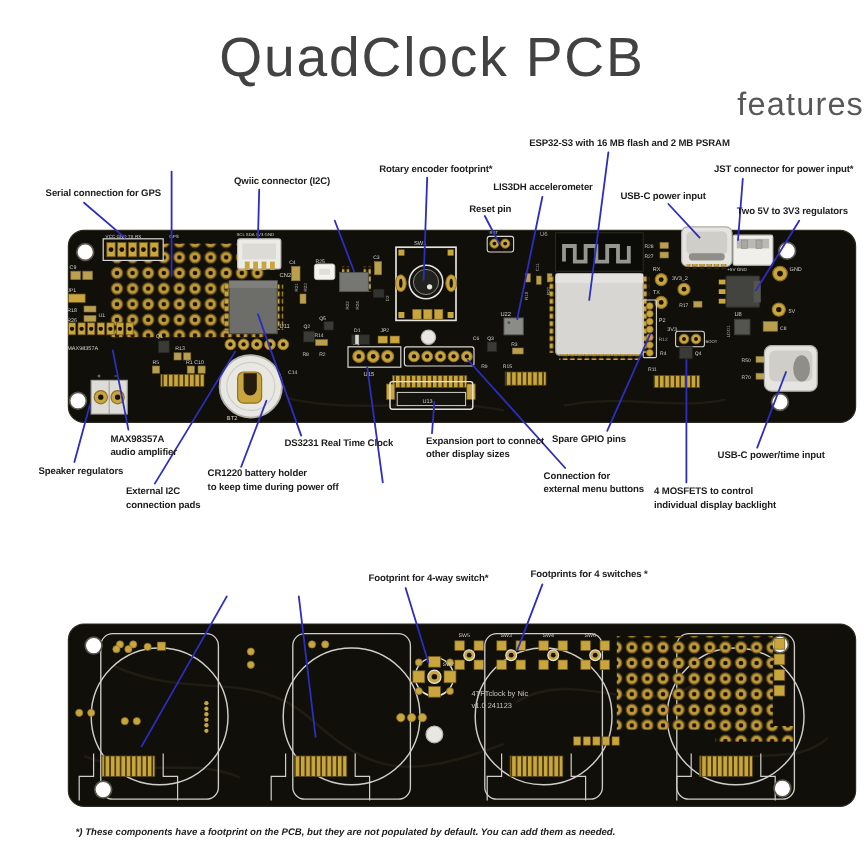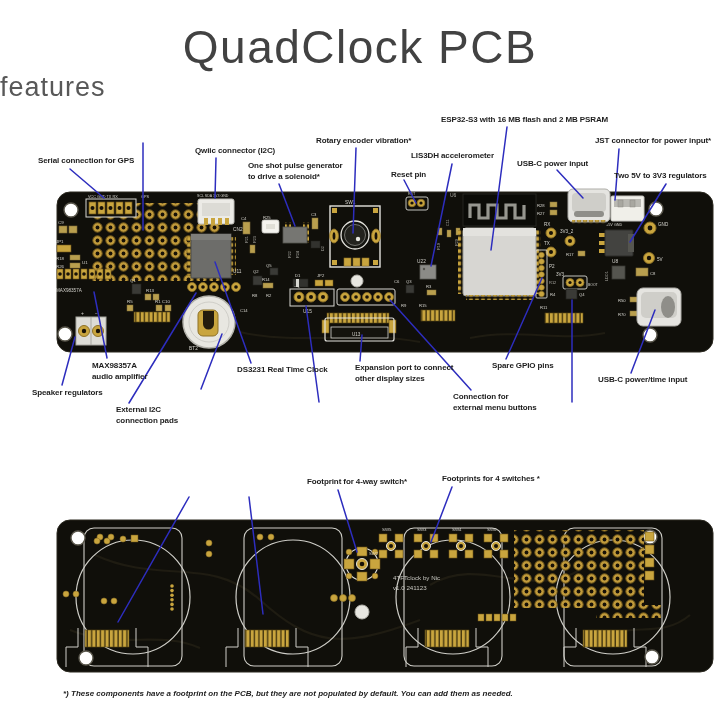--- a/index.html
+++ b/index.html
@@ -1,20 +1,20 @@
 <!DOCTYPE html>
 <html><head>
 <meta charset="utf-8">
 <style>
   html,body{margin:0;padding:0;background:#ffffff;}
   .page{position:relative;width:720px;height:720px;background:#fff;overflow:hidden;
         font-family:"Liberation Sans",sans-serif;}
   .title{position:absolute;top:24px;left:0;width:720px;text-align:center;
          font-size:46px;font-weight:100;letter-spacing:1.5px;color:#424242;line-height:1;}
-  .subtitle{position:absolute;top:74px;left:0;width:720px;text-align:left;
+  .subtitle{position:absolute;top:74px;left:0;width:720px;text-align:right;
             font-size:27px;font-weight:100;letter-spacing:1px;color:#585858;line-height:1;}
   .callout{position:absolute;font-size:8px;font-weight:700;color:#1c1c1c;
            line-height:1.4;white-space:pre-line;letter-spacing:-0.1px;}
   .footnote{position:absolute;left:63px;top:689px;font-size:8px;font-weight:700;color:#1c1c1c;font-style:italic;}
   svg{position:absolute;left:0;top:0;}
   svg text{font-family:"Liberation Sans",sans-serif;}
   .silk{fill:#d4d3cd;}
   .silkdim{fill:#a9a8a2;}
 </style>
 </head>
@@ -560,38 +560,40 @@
       <line x1="631" y1="373" x2="655" y2="310"></line>
       <line x1="189" y1="497" x2="118" y2="622"></line>
       <line x1="249" y1="497" x2="263" y2="614"></line>
       <line x1="338" y1="490" x2="357" y2="552"></line>
       <line x1="452" y1="487" x2="431" y2="542"></line>
     </g>
   </svg>
 
   <div class="callout" style="left:38px;top:155px">Serial connection for GPS</div>
   <div class="callout" style="left:195px;top:145px">Qwiic connector (I2C)</div>
-  <div class="callout" style="left:248px;top:160px">One shot pulse generator
-to drive a solenoid*</div>
-  <div class="callout" style="left:316px;top:135px">Rotary encoder vibration*</div>
+  <div class="callout" style="left:316px;top:135px">Rotary encoder footprint*</div>
   <div class="callout" style="left:411px;top:150px">LIS3DH accelerometer</div>
   <div class="callout" style="left:391px;top:169px">Reset pin</div>
   <div class="callout" style="left:441px;top:114px">ESP32-S3 with 16 MB flash and 2 MB PSRAM</div>
   <div class="callout" style="left:517px;top:158px">USB-C power input</div>
   <div class="callout" style="left:595px;top:135px">JST connector for power input*</div>
   <div class="callout" style="left:614px;top:170px">Two 5V to 3V3 regulators</div>
   <div class="callout" style="left:92px;top:360px">MAX98357A
 audio amplifier</div>
   <div class="callout" style="left:32px;top:387px">Speaker regulators</div>
-  <div class="callout" style="left:116px;top:404px">External I2C
+  <div class="callout" style="left:105px;top:404px">External I2C
 connection pads</div>
+  <div class="callout" style="left:173px;top:389px">CR1220 battery holder
+to keep time during power off</div>
   <div class="callout" style="left:237px;top:364px">DS3231 Real Time Clock</div>
   <div class="callout" style="left:355px;top:362px">Expansion port to connect
 other display sizes</div>
   <div class="callout" style="left:453px;top:391px">Connection for
 external menu buttons</div>
-  <div class="callout" style="left:492px;top:360px">Spare GPIO pins</div>
+  <div class="callout" style="left:460px;top:360px">Spare GPIO pins</div>
+  <div class="callout" style="left:545px;top:404px">4 MOSFETS to control
+individual display backlight</div>
   <div class="callout" style="left:598px;top:374px">USB-C power/time input</div>
   <div class="callout" style="left:307px;top:476px">Footprint for 4-way switch*</div>
   <div class="callout" style="left:442px;top:473px">Footprints for 4 switches *</div>
 
   <div class="footnote">*) These components have a footprint on the PCB, but they are not populated by default. You can add them as needed.</div>
 </div>
 
 </body></html>

